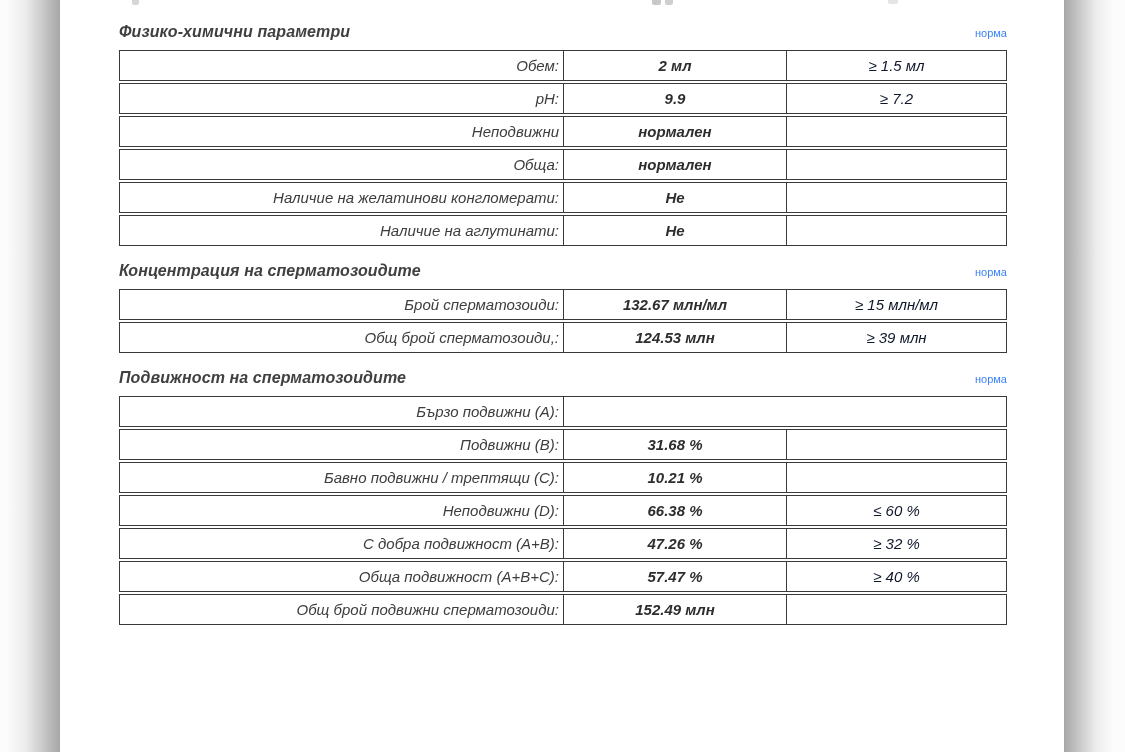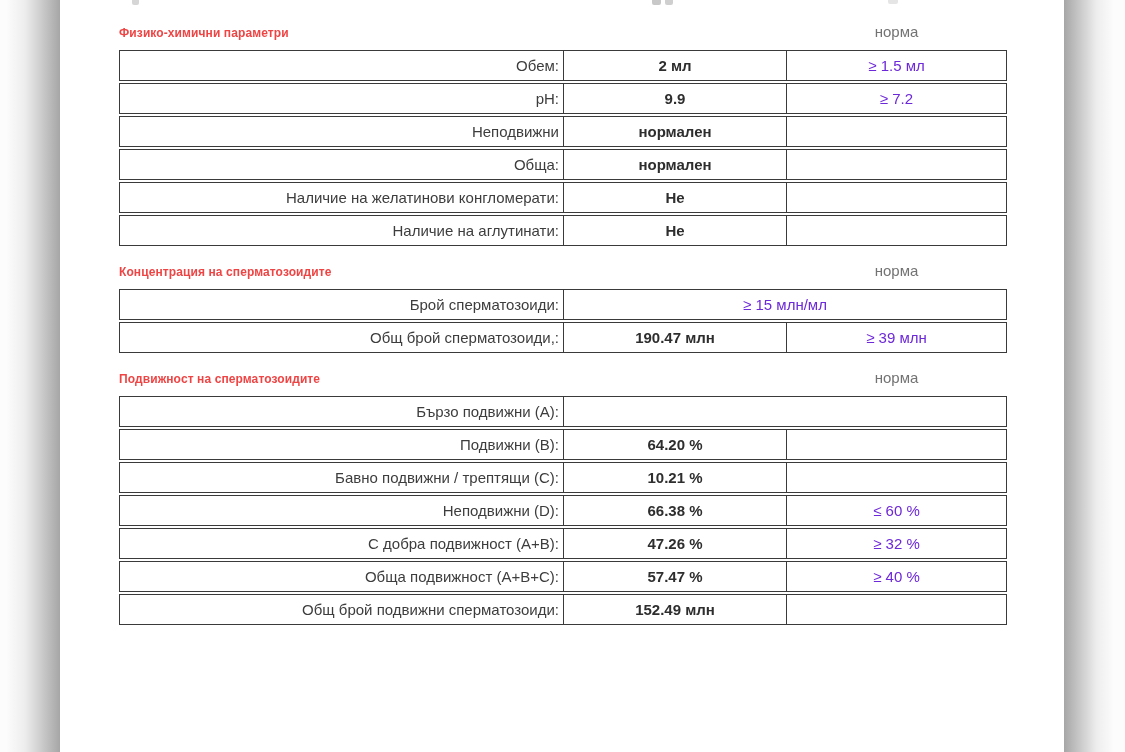--- a/index.html
+++ b/index.html
@@ -56,33 +56,34 @@
   .param-section.first { margin-top: 23px; }
 
   .section-head {
     display: flex;
     justify-content: space-between;
     align-items: baseline;
     margin-bottom: 7px;
     height: 20px;
   }
   .section-title {
-    font-size: 12px;
+    font-size: 16px;
     font-weight: bold;
-    color: #ef4444;
+    font-style: italic;
+    color: #404040;
     letter-spacing: 0.1px;
   }
   .norm-head {
     width: 221px;
-    text-align: center;
-    font-size: 15px;
-    color: #737373;
-  }
-
-  .ptable { width: 888px; }
+    text-align: right;
+    font-size: 11px;
+    color: #3b82f6;
+  }
+
+  .ptable { width: 888px; font-style: italic; }
   .prow {
     display: flex;
     box-sizing: border-box;
     width: 888px;
     height: 31px;
     border: 1.5px solid #3a3a3a;
     margin-bottom: 2px;
     background: #fff;
     align-items: stretch;
   }
@@ -104,21 +105,21 @@
   .cell.value {
     width: 223px;
     justify-content: center;
     font-weight: bold;
     color: #2e2e2e;
     border-right: 1.5px solid #3a3a3a;
   }
   .cell.norm {
     flex: 1;
     justify-content: center;
-    color: #6d28d9;
+    color: #0f172a;
   }
 </style>
 </head>
 <body>
 
 <div class="viewport">
   <div class="shadow-left"></div>
   <div class="shadow-right"></div>
 
   <div class="page">
@@ -167,42 +168,43 @@
           </div>
         </div>
         <div class="param-section">
           <div class="section-head">
             <div class="section-title">Концентрация на сперматозоидите</div>
             <div class="norm-head">норма</div>
           </div>
           <div class="ptable">
             <div class="prow">
               <div class="cell label">Брой сперматозоиди:</div>
+              <div class="cell value">132.67 млн/мл</div>
               <div class="cell norm">≥ 15 млн/мл</div>
             </div>
             <div class="prow">
               <div class="cell label">Общ брой сперматозоиди,:</div>
-              <div class="cell value">190.47 млн</div>
+              <div class="cell value">124.53 млн</div>
               <div class="cell norm">≥ 39 млн</div>
             </div>
           </div>
         </div>
         <div class="param-section">
           <div class="section-head">
             <div class="section-title">Подвижност на сперматозоидите</div>
             <div class="norm-head">норма</div>
           </div>
           <div class="ptable">
             <div class="prow">
               <div class="cell label">Бързо подвижни (A):</div>
               <div class="cell norm"></div>
             </div>
             <div class="prow">
               <div class="cell label">Подвижни (B):</div>
-              <div class="cell value">64.20 %</div>
+              <div class="cell value">31.68 %</div>
               <div class="cell norm"></div>
             </div>
             <div class="prow">
               <div class="cell label">Бавно подвижни / трептящи (C):</div>
               <div class="cell value">10.21 %</div>
               <div class="cell norm"></div>
             </div>
             <div class="prow">
               <div class="cell label">Неподвижни (D):</div>
               <div class="cell value">66.38 %</div>

